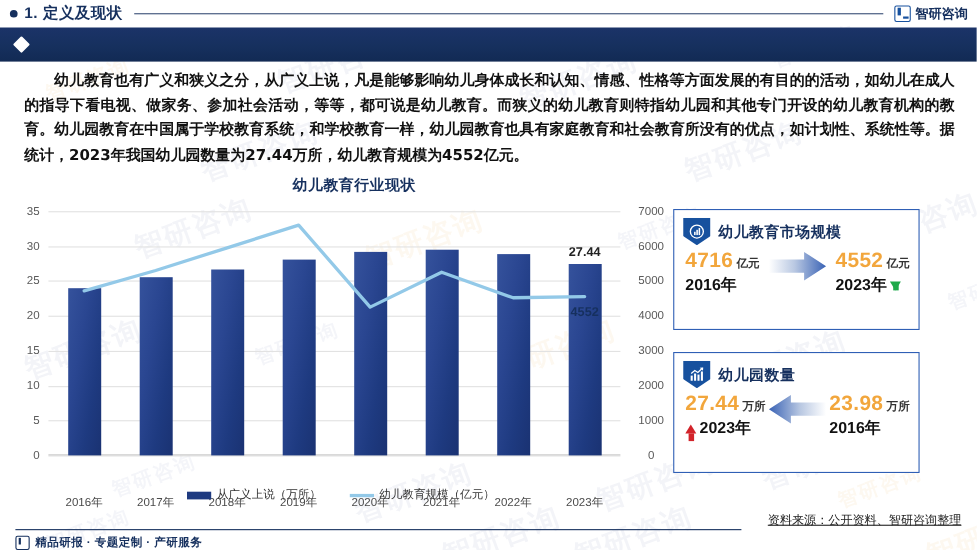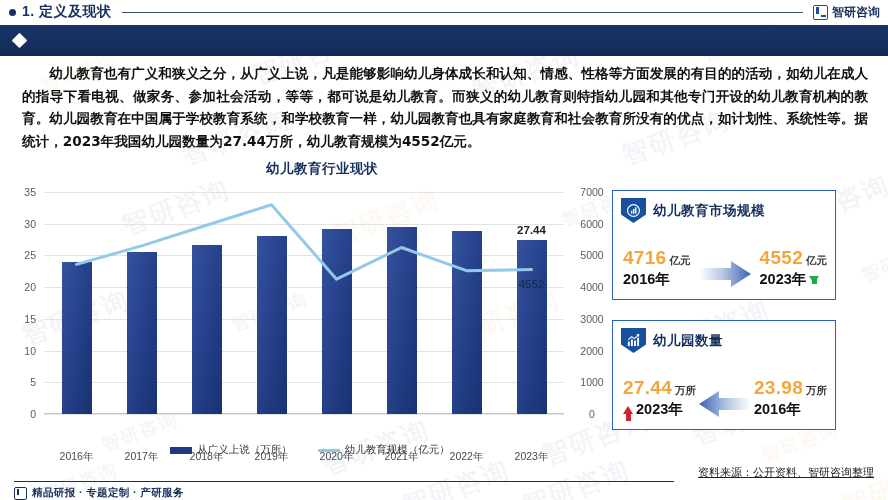--- a/index.html
+++ b/index.html
@@ -135,21 +135,21 @@
   .card-head{display:flex;align-items:center;padding:7px 0 0 8px;gap:7px;}
   .badge{
     width:25px;height:25px;flex:0 0 auto;position:relative;
     background:#17519e;
     clip-path:polygon(0 0,100% 0,100% 66%,50% 100%,0 66%);
     display:flex;align-items:center;justify-content:center;
   }
   .badge svg{display:block;}
   .card-title{font-size:13.5px;font-weight:bold;color:#16305e;letter-spacing:.5px;}
   .card-body{
-    position:relative;display:flex;align-items:flex-end;
+    position:relative;display:flex;align-items:flex-start;
     padding:4px 8px 0 10px;height:62px;
   }
   .stat{display:flex;flex-direction:column;gap:1px;}
   .stat .top{display:flex;align-items:baseline;gap:3px;}
   .stat .num{font-size:19px;font-weight:bold;color:#f2a63c;letter-spacing:.3px;}
   .stat .unit{font-size:10.5px;font-weight:bold;color:#333;}
   .stat .yr{font-size:14.5px;font-weight:bold;color:#111;display:flex;align-items:center;gap:3px;}
   .arrow-mid{flex:1 1 auto;display:flex;align-items:center;justify-content:center;}
   .tri-down{
     width:0;height:0;border-left:5px solid transparent;border-right:5px solid transparent;

